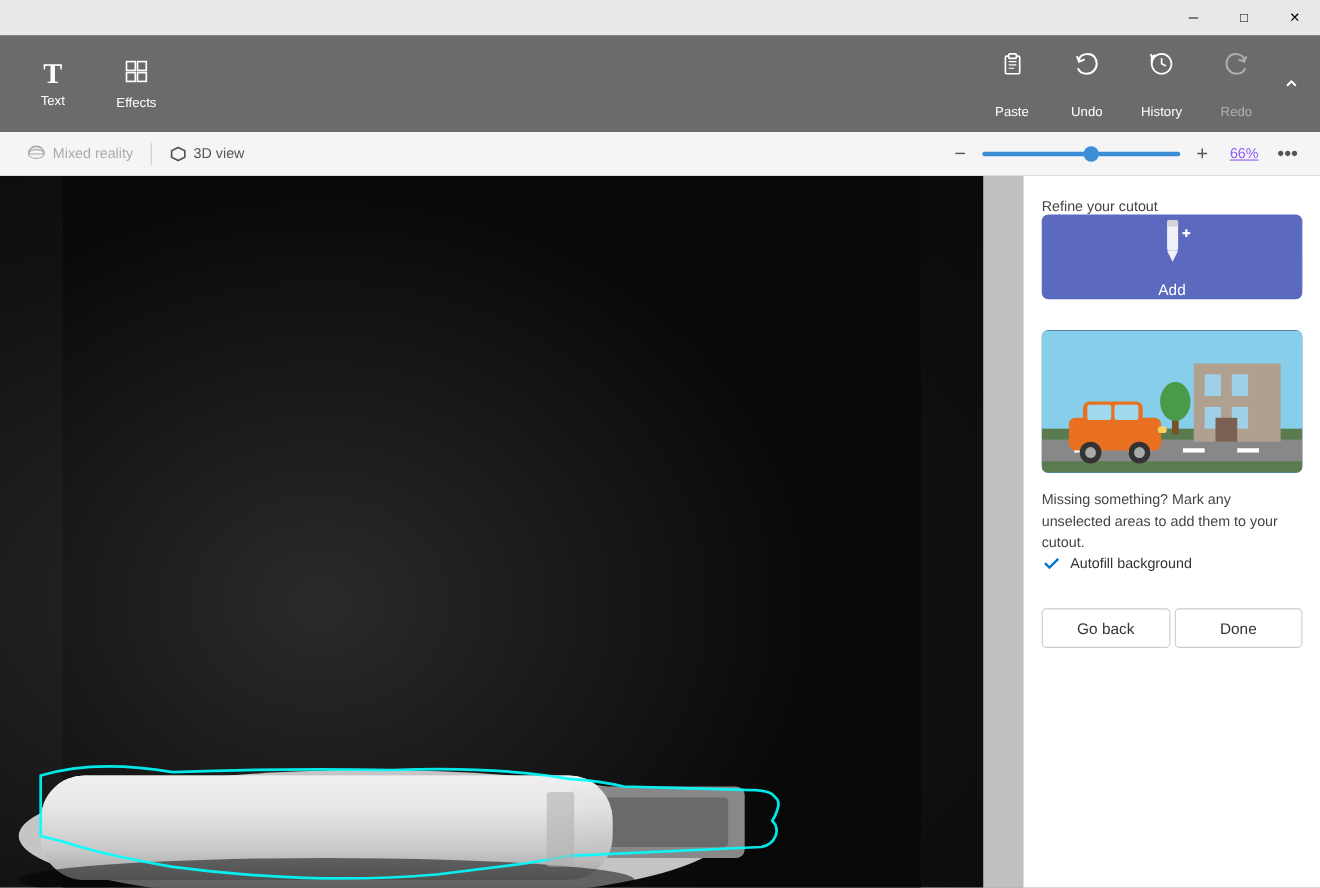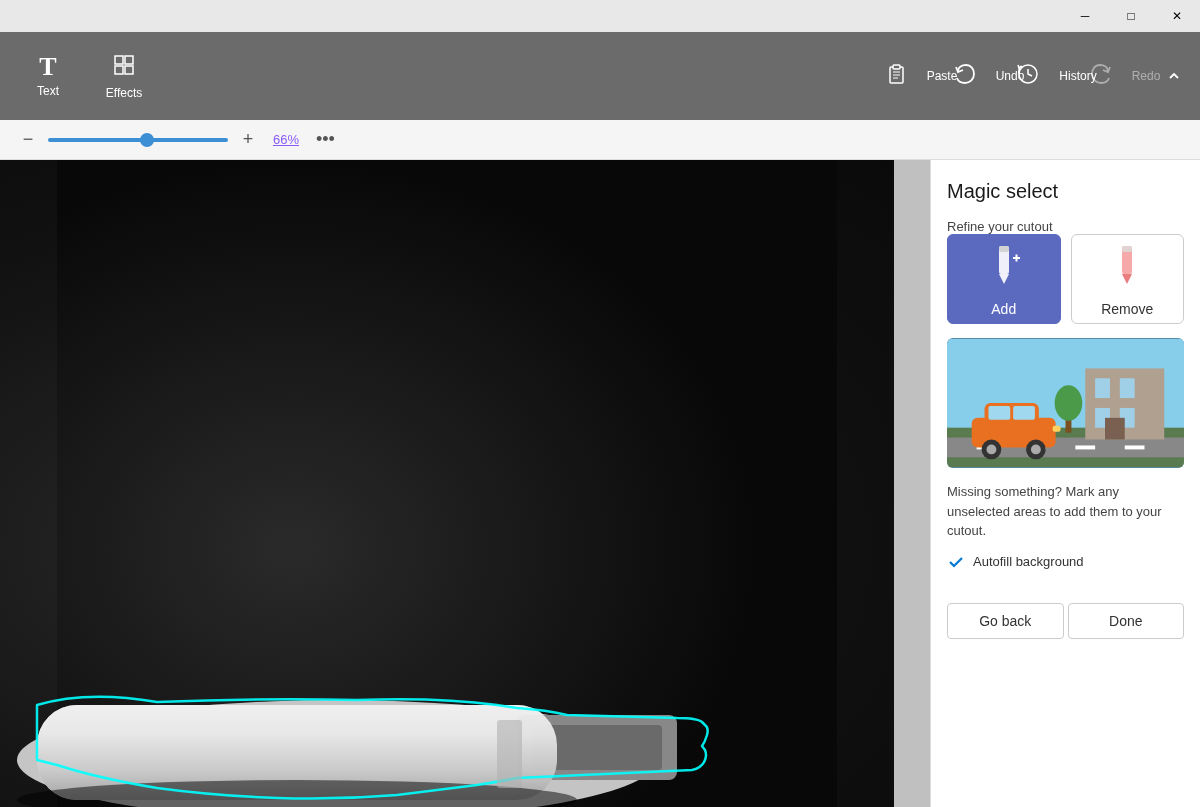--- a/index.html
+++ b/index.html
@@ -65,21 +65,21 @@
       flex: 1;
     }
     .toolbar-right {
       display: flex;
       align-items: center;
       gap: 4px;
       margin-left: auto;
     }
     .toolbar-right-item {
       display: flex;
-      flex-direction: row;
+      flex-direction: column;
       align-items: center;
       justify-content: center;
       width: 64px;
       height: 72px;
       color: white;
       cursor: pointer;
       border-radius: 4px;
       gap: 18px;
     }
     .toolbar-right-item.disabled { opacity: 0.45; }
@@ -221,21 +221,22 @@
     }
     .panel-section-label {
       font-size: 13px;
       color: #444;
     }
 
     
     .refine-buttons {
       display: flex;
       gap: 10px;
-      margin-bottom: 14px;
+      margin-bottom: 28px;
+      flex-direction: column;
     }
     .refine-btn {
       flex: 1;
       height: 90px;
       border: 1.5px solid #ccc;
       border-radius: 6px;
       display: flex;
       flex-direction: column;
       align-items: center;
       justify-content: center;
@@ -263,21 +264,21 @@
       margin-bottom: 14px;
       background: #4a7a9b;
       position: relative;
     }
 
     
     .description-text {
       font-size: 13px;
       color: #444;
       line-height: 1.5;
-      margin-bottom: 12px;
+      margin-bottom: 0;
     }
 
     
     .autofill-row {
       display: flex;
       align-items: center;
       gap: 8px;
       margin-bottom: 32px;
     }
     .autofill-check {
@@ -393,20 +394,37 @@
     </div>
     <div class="chevron-btn">
       <svg width="16" height="16" viewBox="0 0 16 16" fill="none">
         <polyline points="4,10 8,6 12,10" stroke="white" stroke-width="1.8"></polyline>
       </svg>
     </div>
   </div>
 </div>
 
 <div class="zoombar">
+  <div class="zoombar-left">
+    <div class="zoombar-item">
+      <svg width="18" height="18" viewBox="0 0 18 18" fill="none">
+        <path d="M2 9 C2 5 5 2 9 2 C13 2 16 5 16 9" stroke="#aaa" stroke-width="1.5" fill="none"></path>
+        <ellipse cx="9" cy="9" rx="7" ry="4" stroke="#aaa" stroke-width="1" fill="none"></ellipse>
+        <line x1="2" y1="9" x2="16" y2="9" stroke="#aaa" stroke-width="1"></line>
+      </svg>
+      <span style="color:#aaa;">Mixed reality</span>
+    </div>
+    <div class="zoombar-divider"></div>
+    <div class="zoombar-item">
+      <svg width="16" height="16" viewBox="0 0 16 16" fill="none">
+        <polygon points="8,2 14,5 14,11 8,14 2,11 2,5" stroke="#555" stroke-width="1.5" fill="none"></polygon>
+      </svg>
+      <span>3D view</span>
+    </div>
+  </div>
   <div class="zoombar-right">
     <span class="zoom-minus">−</span>
     <div class="zoom-slider-track">
       <div class="zoom-slider-thumb"></div>
     </div>
     <span class="zoom-plus">+</span>
     <span class="zoom-percent">66%</span>
     <span class="zoom-more">•••</span>
   </div>
 </div>
@@ -466,48 +484,36 @@
                   Z" fill="none" stroke="#00ffff" stroke-width="2.5" stroke-linejoin="round" opacity="0.9"></path>
 
         <rect x="440" y="560" width="25" height="68" rx="3" fill="#b0b0b0" opacity="0.6"></rect>
       </svg>
     </div>
   </div>
 
   <div class="canvas-right-strip"></div>
 
   <div class="right-panel">
-    <h2 class="panel-title">Magic select</h2>
     <p class="panel-section-label">Refine your cutout</p>
 
     <div class="refine-buttons">
       <div class="refine-btn active">
         <span class="refine-btn-icon">
           <svg width="36" height="44" viewBox="0 0 36 44" fill="none">
 
             <rect x="13" y="4" width="10" height="28" rx="2" fill="white" opacity="0.9"></rect>
             <polygon points="13,32 23,32 18,42" fill="white" opacity="0.9"></polygon>
             <rect x="13" y="4" width="10" height="6" rx="2" fill="#ccc" opacity="0.8"></rect>
 
             <line x1="27" y1="16" x2="34" y2="16" stroke="white" stroke-width="2"></line>
             <line x1="30.5" y1="12.5" x2="30.5" y2="19.5" stroke="white" stroke-width="2"></line>
           </svg>
         </span>
         <span style="font-size:14px;">Add</span>
-      </div>
-      <div class="refine-btn">
-        <span class="refine-btn-icon">
-          <svg width="36" height="44" viewBox="0 0 36 44" fill="none">
-
-            <rect x="13" y="4" width="10" height="28" rx="2" fill="#f4a0a0" opacity="0.9"></rect>
-            <polygon points="13,32 23,32 18,42" fill="#e87070" opacity="0.9"></polygon>
-            <rect x="13" y="4" width="10" height="6" rx="2" fill="#ddd" opacity="0.8"></rect>
-          </svg>
-        </span>
-        <span style="font-size:14px;">Remove</span>
       </div>
     </div>
 
     <div class="preview-container">
       <svg width="100%" height="100%" viewBox="0 0 240 130" xmlns="http://www.w3.org/2000/svg">
 
         <rect width="240" height="130" fill="#87CEEB"></rect>
 
         <rect y="90" width="240" height="40" fill="#5a7a50"></rect>
 

